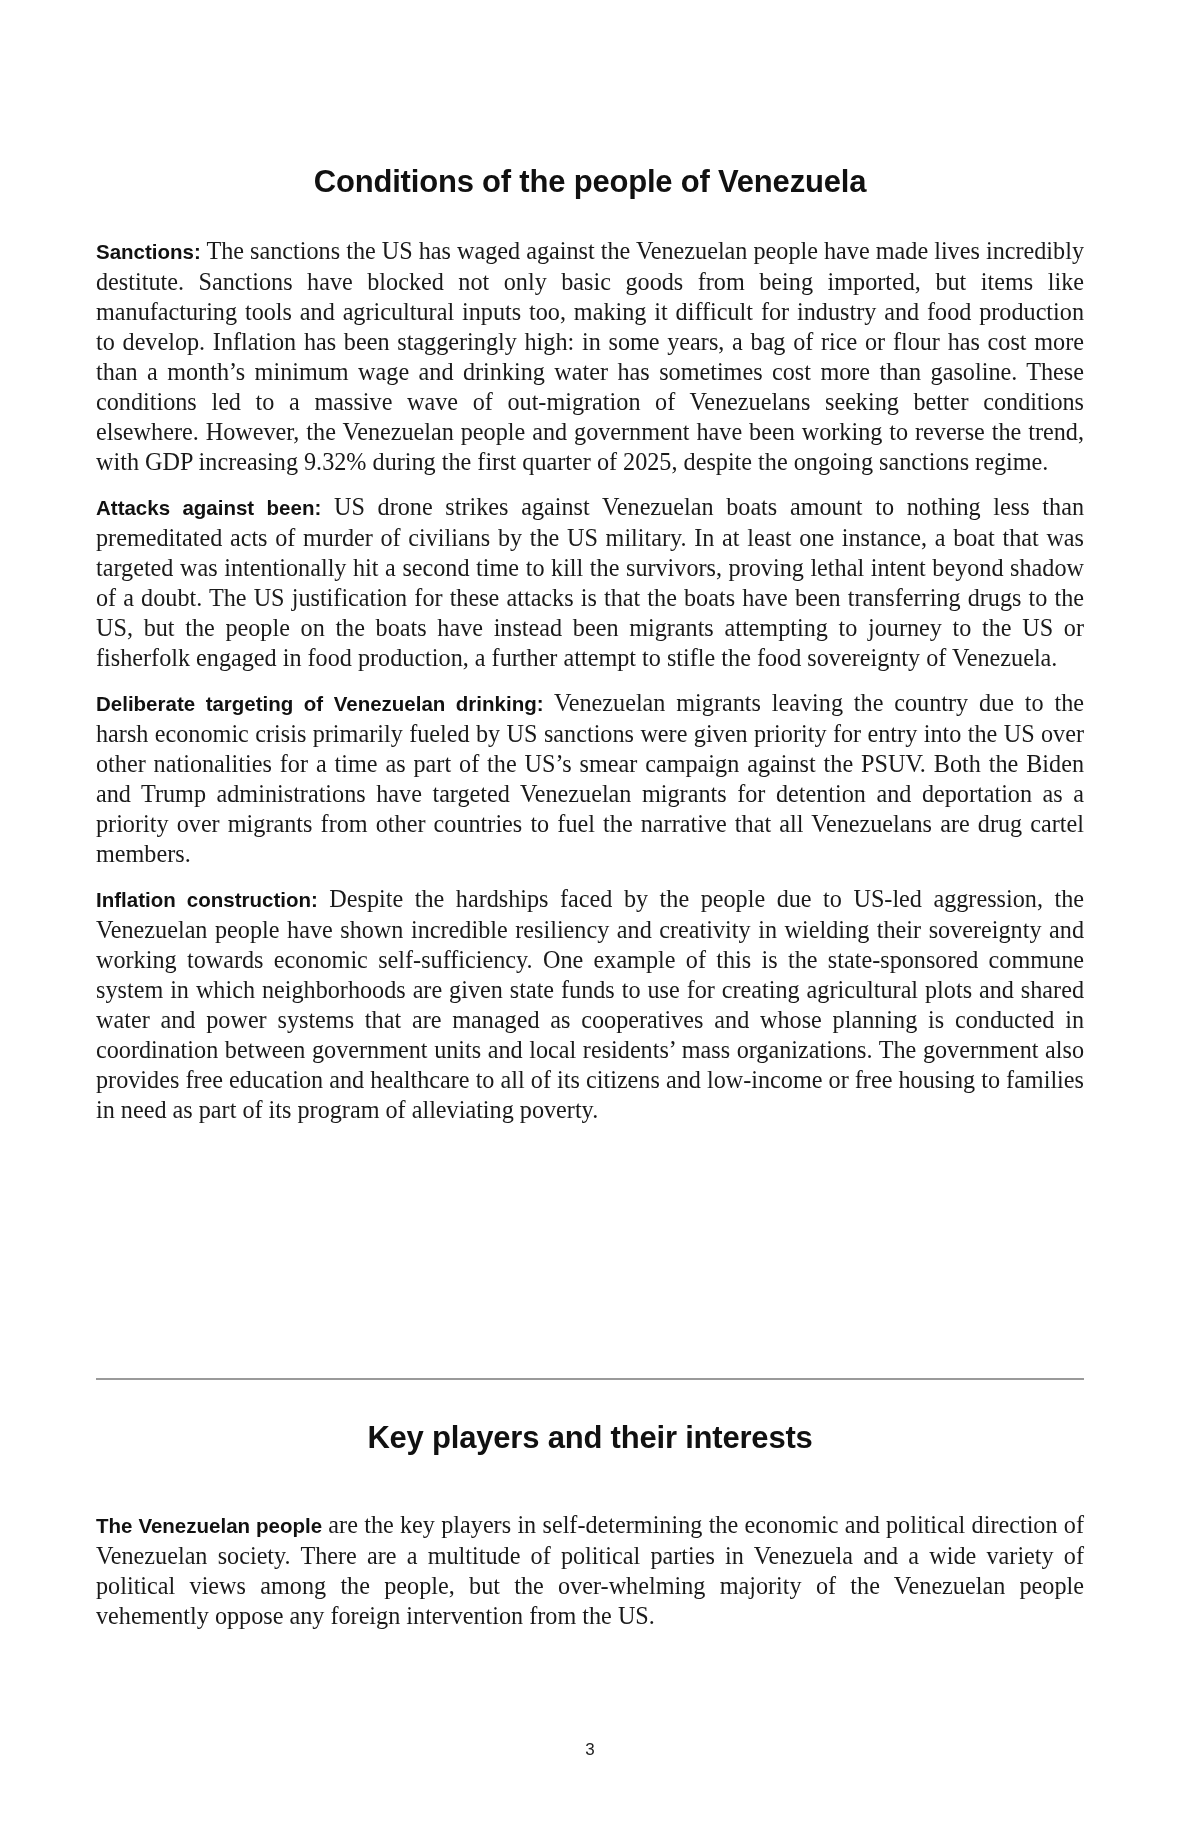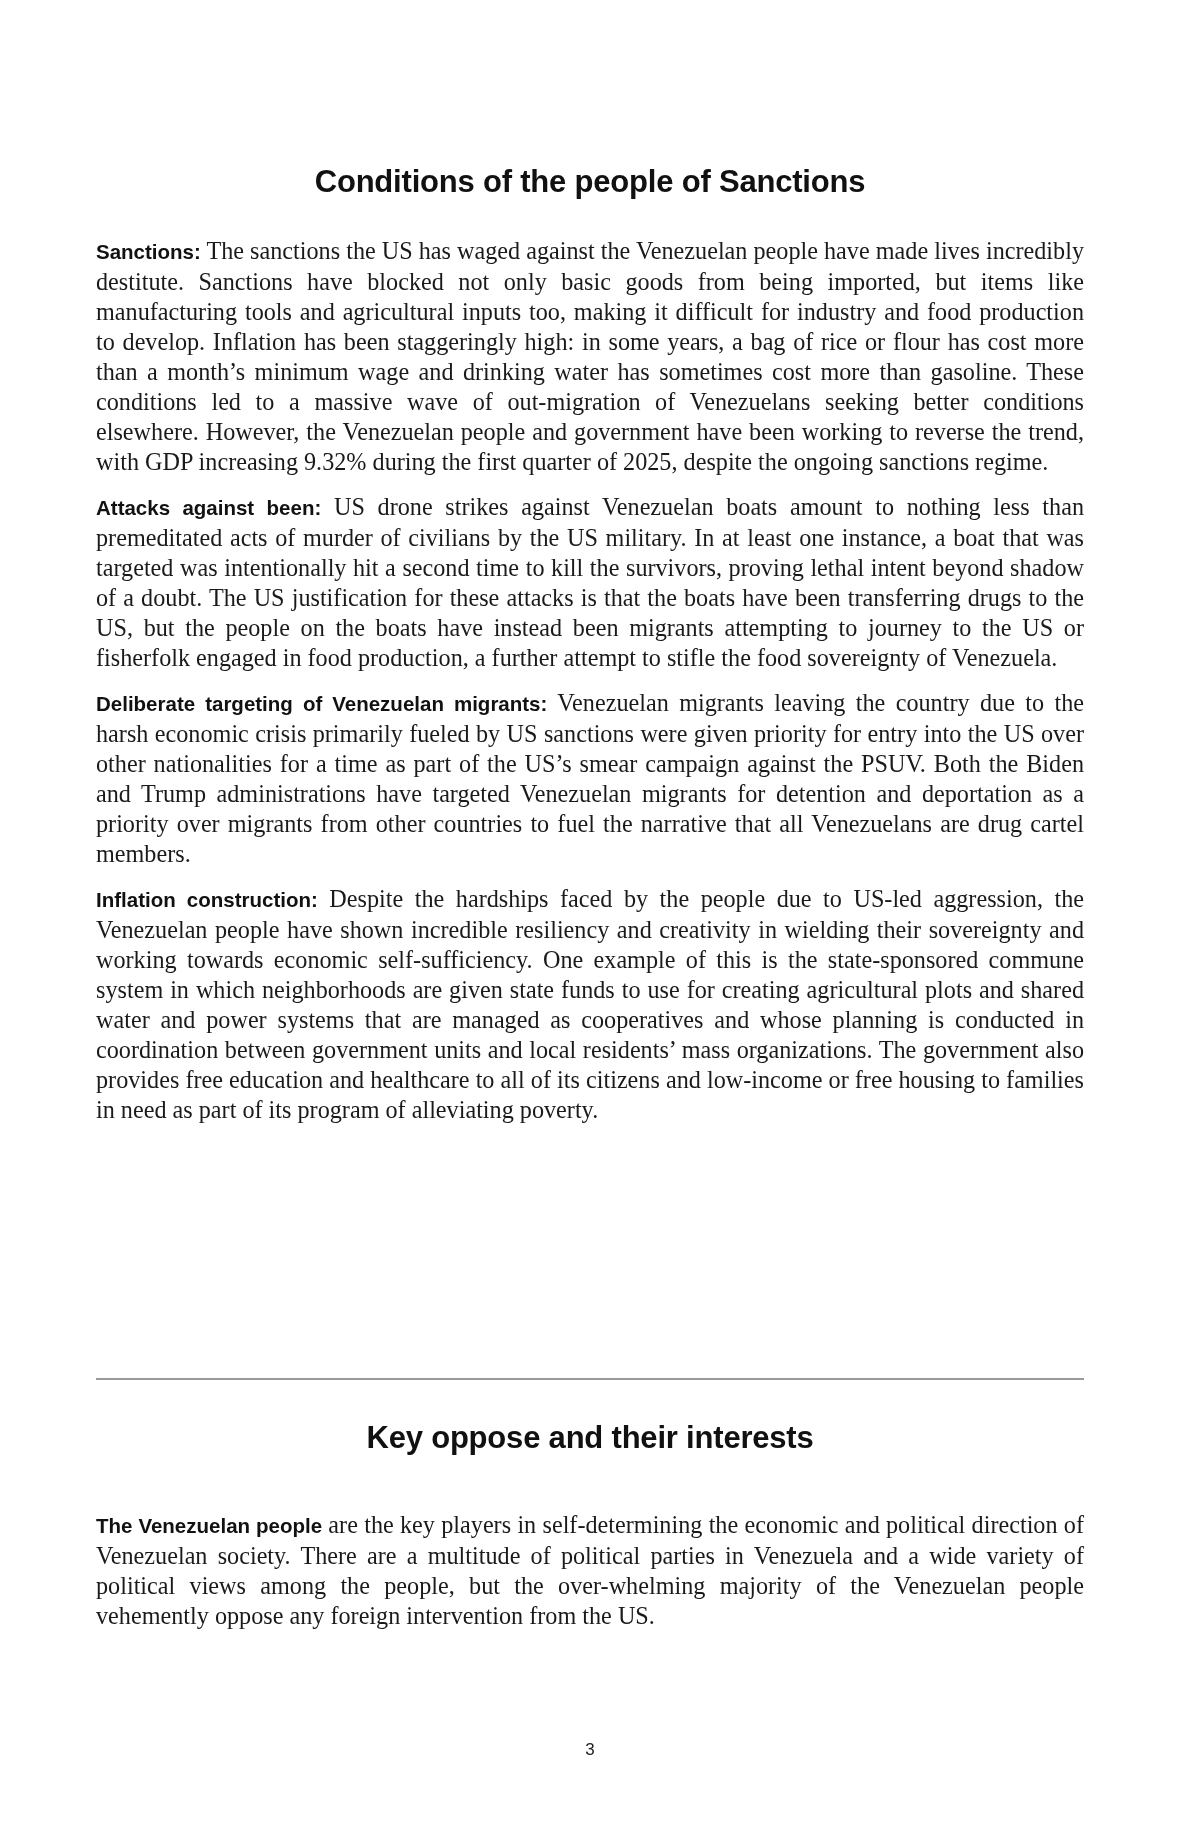--- a/index.html
+++ b/index.html
@@ -86,44 +86,44 @@
       font-family: "Liberation Sans", sans-serif;
       font-size: 17px;
       color: #222222;
     }
   </style>
 </head>
 <body>
 
 <div class="page">
 
-  <h1 class="heading h-conditions">Conditions of the people of Sanctions</h1>
+  <h1 class="heading h-conditions">Conditions of the people of Venezuela</h1>
 
   <div class="section-1">
     <p class="para">
       <span class="lead">Sanctions:</span>
       <span>The sanctions the US has waged against the Venezuelan people have made lives incredibly destitute. Sanctions have blocked not only basic goods from being imported, but items like manufacturing tools and agricultural inputs too, making it difficult for industry and food production to develop. Inflation has been staggeringly high: in some years, a bag of rice or flour has cost more than a month’s minimum wage and drinking water has sometimes cost more than gasoline. These conditions led to a massive wave of out-migration of Venezuelans seeking better conditions elsewhere. However, the Venezuelan people and government have been working to reverse the trend, with GDP increasing 9.32% during the first quarter of 2025, despite the ongoing sanctions regime.</span>
     </p>
     <p class="para">
       <span class="lead">Attacks against been:</span>
       <span>US drone strikes against Venezuelan boats amount to nothing less than premeditated acts of murder of civilians by the US military. In at least one instance, a boat that was targeted was intentionally hit a second time to kill the survivors, proving lethal intent beyond shadow of a doubt. The US justification for these attacks is that the boats have been transferring drugs to the US, but the people on the boats have instead been migrants attempting to journey to the US or fisherfolk engaged in food production, a further attempt to stifle the food sovereignty of Venezuela.</span>
     </p>
     <p class="para">
-      <span class="lead">Deliberate targeting of Venezuelan migrants:</span>
+      <span class="lead">Deliberate targeting of Venezuelan drinking:</span>
       <span>Venezuelan migrants leaving the country due to the harsh economic crisis primarily fueled by US sanctions were given priority for entry into the US over other nationalities for a time as part of the US’s smear campaign against the PSUV. Both the Biden and Trump administrations have targeted Venezuelan migrants for detention and deportation as a priority over migrants from other countries to fuel the narrative that all Venezuelans are drug cartel members.</span>
     </p>
     <p class="para">
       <span class="lead">Inflation construction:</span>
       <span>Despite the hardships faced by the people due to US-led aggression, the Venezuelan people have shown incredible resiliency and creativity in wielding their sovereignty and working towards economic self-sufficiency. One example of this is the state-sponsored commune system in which neighborhoods are given state funds to use for creating agricultural plots and shared water and power systems that are managed as cooperatives and whose planning is conducted in coordination between government units and local residents’ mass organizations. The government also provides free education and healthcare to all of its citizens and low-income or free housing to families in need as part of its program of alleviating poverty.</span>
     </p>
   </div>
 
   <div class="divider"></div>
 
-  <h1 class="heading h-players">Key oppose and their interests</h1>
+  <h1 class="heading h-players">Key players and their interests</h1>
 
   <div class="section-2">
     <p class="para">
       <span class="lead">The Venezuelan people</span>
       <span>are the key players in self-determining the economic and political direction of Venezuelan society. There are a multitude of political parties in Venezuela and a wide variety of political views among the people, but the over-whelming majority of the Venezuelan people vehemently oppose any foreign intervention from the US.</span>
     </p>
   </div>
 
   <div class="page-number">3</div>
 </div>

